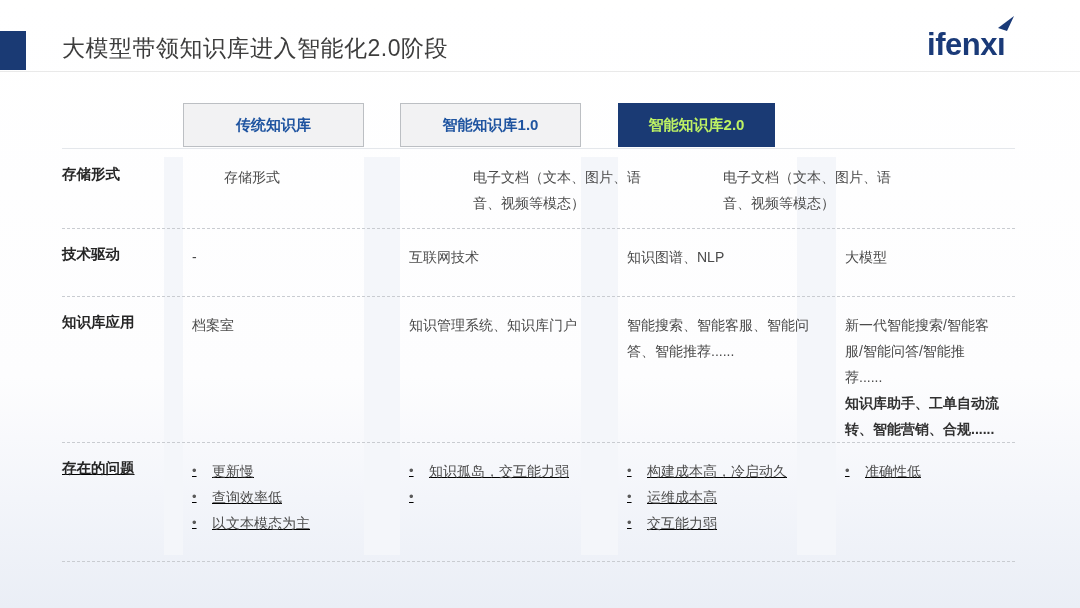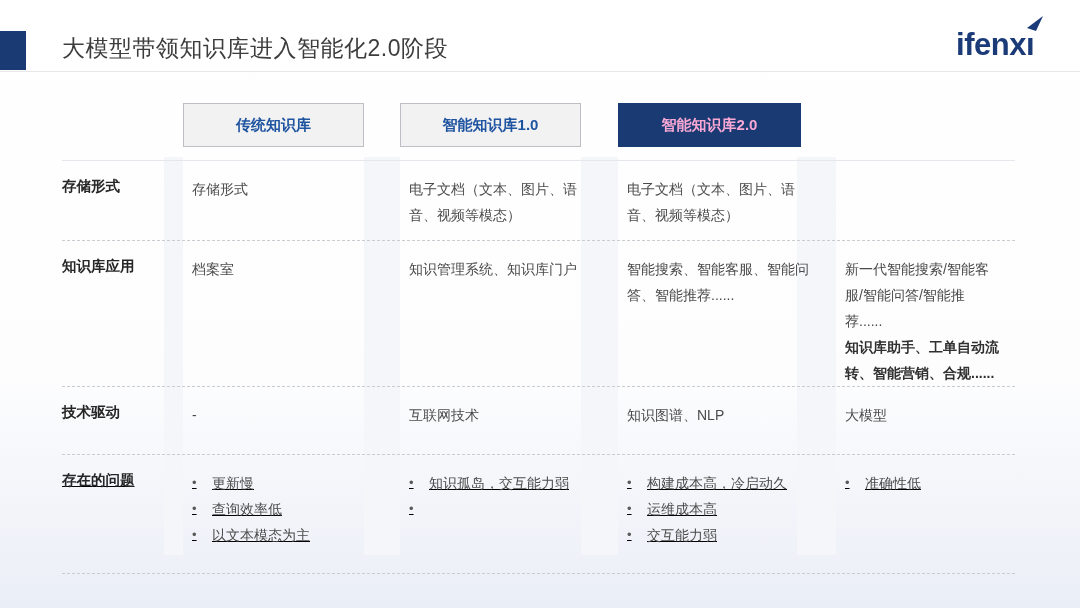--- a/index.html
+++ b/index.html
@@ -12,47 +12,47 @@
   }
 
   
   .accent-square { position:absolute; left:0; top:31px; width:26px; height:39px; background:#1a3a74; }
   .page-title {
     position:absolute; left:62px; top:33px; font-size:23px; font-weight:500;
     color:#3d3d3d; letter-spacing:0.5px; white-space:nowrap;text-align:right;
   }
   .title-hairline { position:absolute; left:0; right:0; top:71px; height:1px; background:#e9e9e9; }
 
-  .logo { position:absolute; right:46px; top:27px; color:#1a3a78; font-weight:800;
+  .logo { position:absolute; right:75px; top:27px; color:#1a3a78; font-weight:800;
           font-size:31px; letter-spacing:-0.5px; display:flex; align-items:flex-start; }
   .logo .logo-last { position:relative; }
   .logo .logo-arrow { position:absolute; left:1px; top:-11px; width:17px; height:16px; }
 
   
   .stripe { position:absolute; top:157px; height:398px; background:#f4f6fa; }
   .stripe.s0 { left:164px; width:19px; }
   .stripe.s1 { left:364px; width:36px; }
   .stripe.s2 { left:581px; width:37px; }
   .stripe.s3 { left:797px; width:39px; }
 
   
   .kb-table { position:absolute; left:62px; top:103px; width:953px; z-index:2; }
   .t-row { display:grid; grid-template-columns:121px 217px 218px 218px 179px; }
 
-  .t-row.t-head { height:44px; margin-bottom:13px; }
+  .t-row.t-head { height:44px; margin-bottom:1px; }
   .h-box {
     width:181px; height:44px; display:flex; align-items:center; justify-content:center;
     background:#f2f2f3; border:1px solid #bcbfc3; font-size:15px; font-weight:700; color:#1f54a0;
   }
-  .h-box.hl { background:#1a3a74; border-color:#1a3a74; color:#f9a8d4; width:183px; }
+  .h-box.hl { background:#1a3a74; border-color:#1a3a74; color:#bef264; width:157px; }
 
   .t-row.body { border-top:1px dashed #c9ccd1; }
   .t-row.body.first { border-top:1px solid #e4e7eb; }
   .t-row.body.last { border-bottom:1px dashed #c9ccd1;text-decoration:underline; }
-  .t-row.r0 { min-height:80px; }
+  .t-row.r0 { min-height:80px;gap:32px; }
   .t-row.r1 { min-height:68px; }
   .t-row.r2 { min-height:127px; }
   .t-row.r3 { min-height:120px; }
 
   .t-label { padding:16px 6px 0 0; font-size:14.5px; font-weight:700; color:#262626; }
   .t-cell  { padding:15px 14px 0 9px; font-size:14px; color:#4b4b4b; line-height:26px; }
   .t-cell p.bold-part { font-weight:700; color:#303030; }
 
   .t-cell ul { list-style:none; }
   .t-cell li { display:flex; }
@@ -97,49 +97,49 @@
         <div class="t-cell">
           <p>存储形式</p>
         </div>
         <div class="t-cell">
           <p>电子文档（文本、图片、语音、视频等模态）</p>
         </div>
         <div class="t-cell">
           <p>电子文档（文本、图片、语音、视频等模态）</p>
         </div>
       </div>
+      <div class="t-row body r1">
+        <div class="t-label">技术驱动</div>
+        <div class="t-cell">
+          <p>-</p>
+        </div>
+        <div class="t-cell">
+          <p>互联网技术</p>
+        </div>
+        <div class="t-cell">
+          <p>知识图谱、NLP</p>
+        </div>
+        <div class="t-cell">
+          <p>大模型</p>
+        </div>
+      </div>
       <div class="t-row body r2">
         <div class="t-label">知识库应用</div>
         <div class="t-cell">
           <p>档案室</p>
         </div>
         <div class="t-cell">
           <p>知识管理系统、知识库门户</p>
         </div>
         <div class="t-cell">
           <p>智能搜索、智能客服、智能问答、智能推荐......</p>
         </div>
         <div class="t-cell">
           <p>新一代智能搜索/智能客服/智能问答/智能推荐......</p>
           <p class="bold-part">知识库助手、工单自动流转、智能营销、合规......</p>
-        </div>
-      </div>
-      <div class="t-row body r1">
-        <div class="t-label">技术驱动</div>
-        <div class="t-cell">
-          <p>-</p>
-        </div>
-        <div class="t-cell">
-          <p>互联网技术</p>
-        </div>
-        <div class="t-cell">
-          <p>知识图谱、NLP</p>
-        </div>
-        <div class="t-cell">
-          <p>大模型</p>
         </div>
       </div>
       <div class="t-row body r3 last">
         <div class="t-label">存在的问题</div>
         <div class="t-cell">
           <ul>
             <li>
               <span class="dot">•</span>
               <span>更新慢</span>
             </li>

